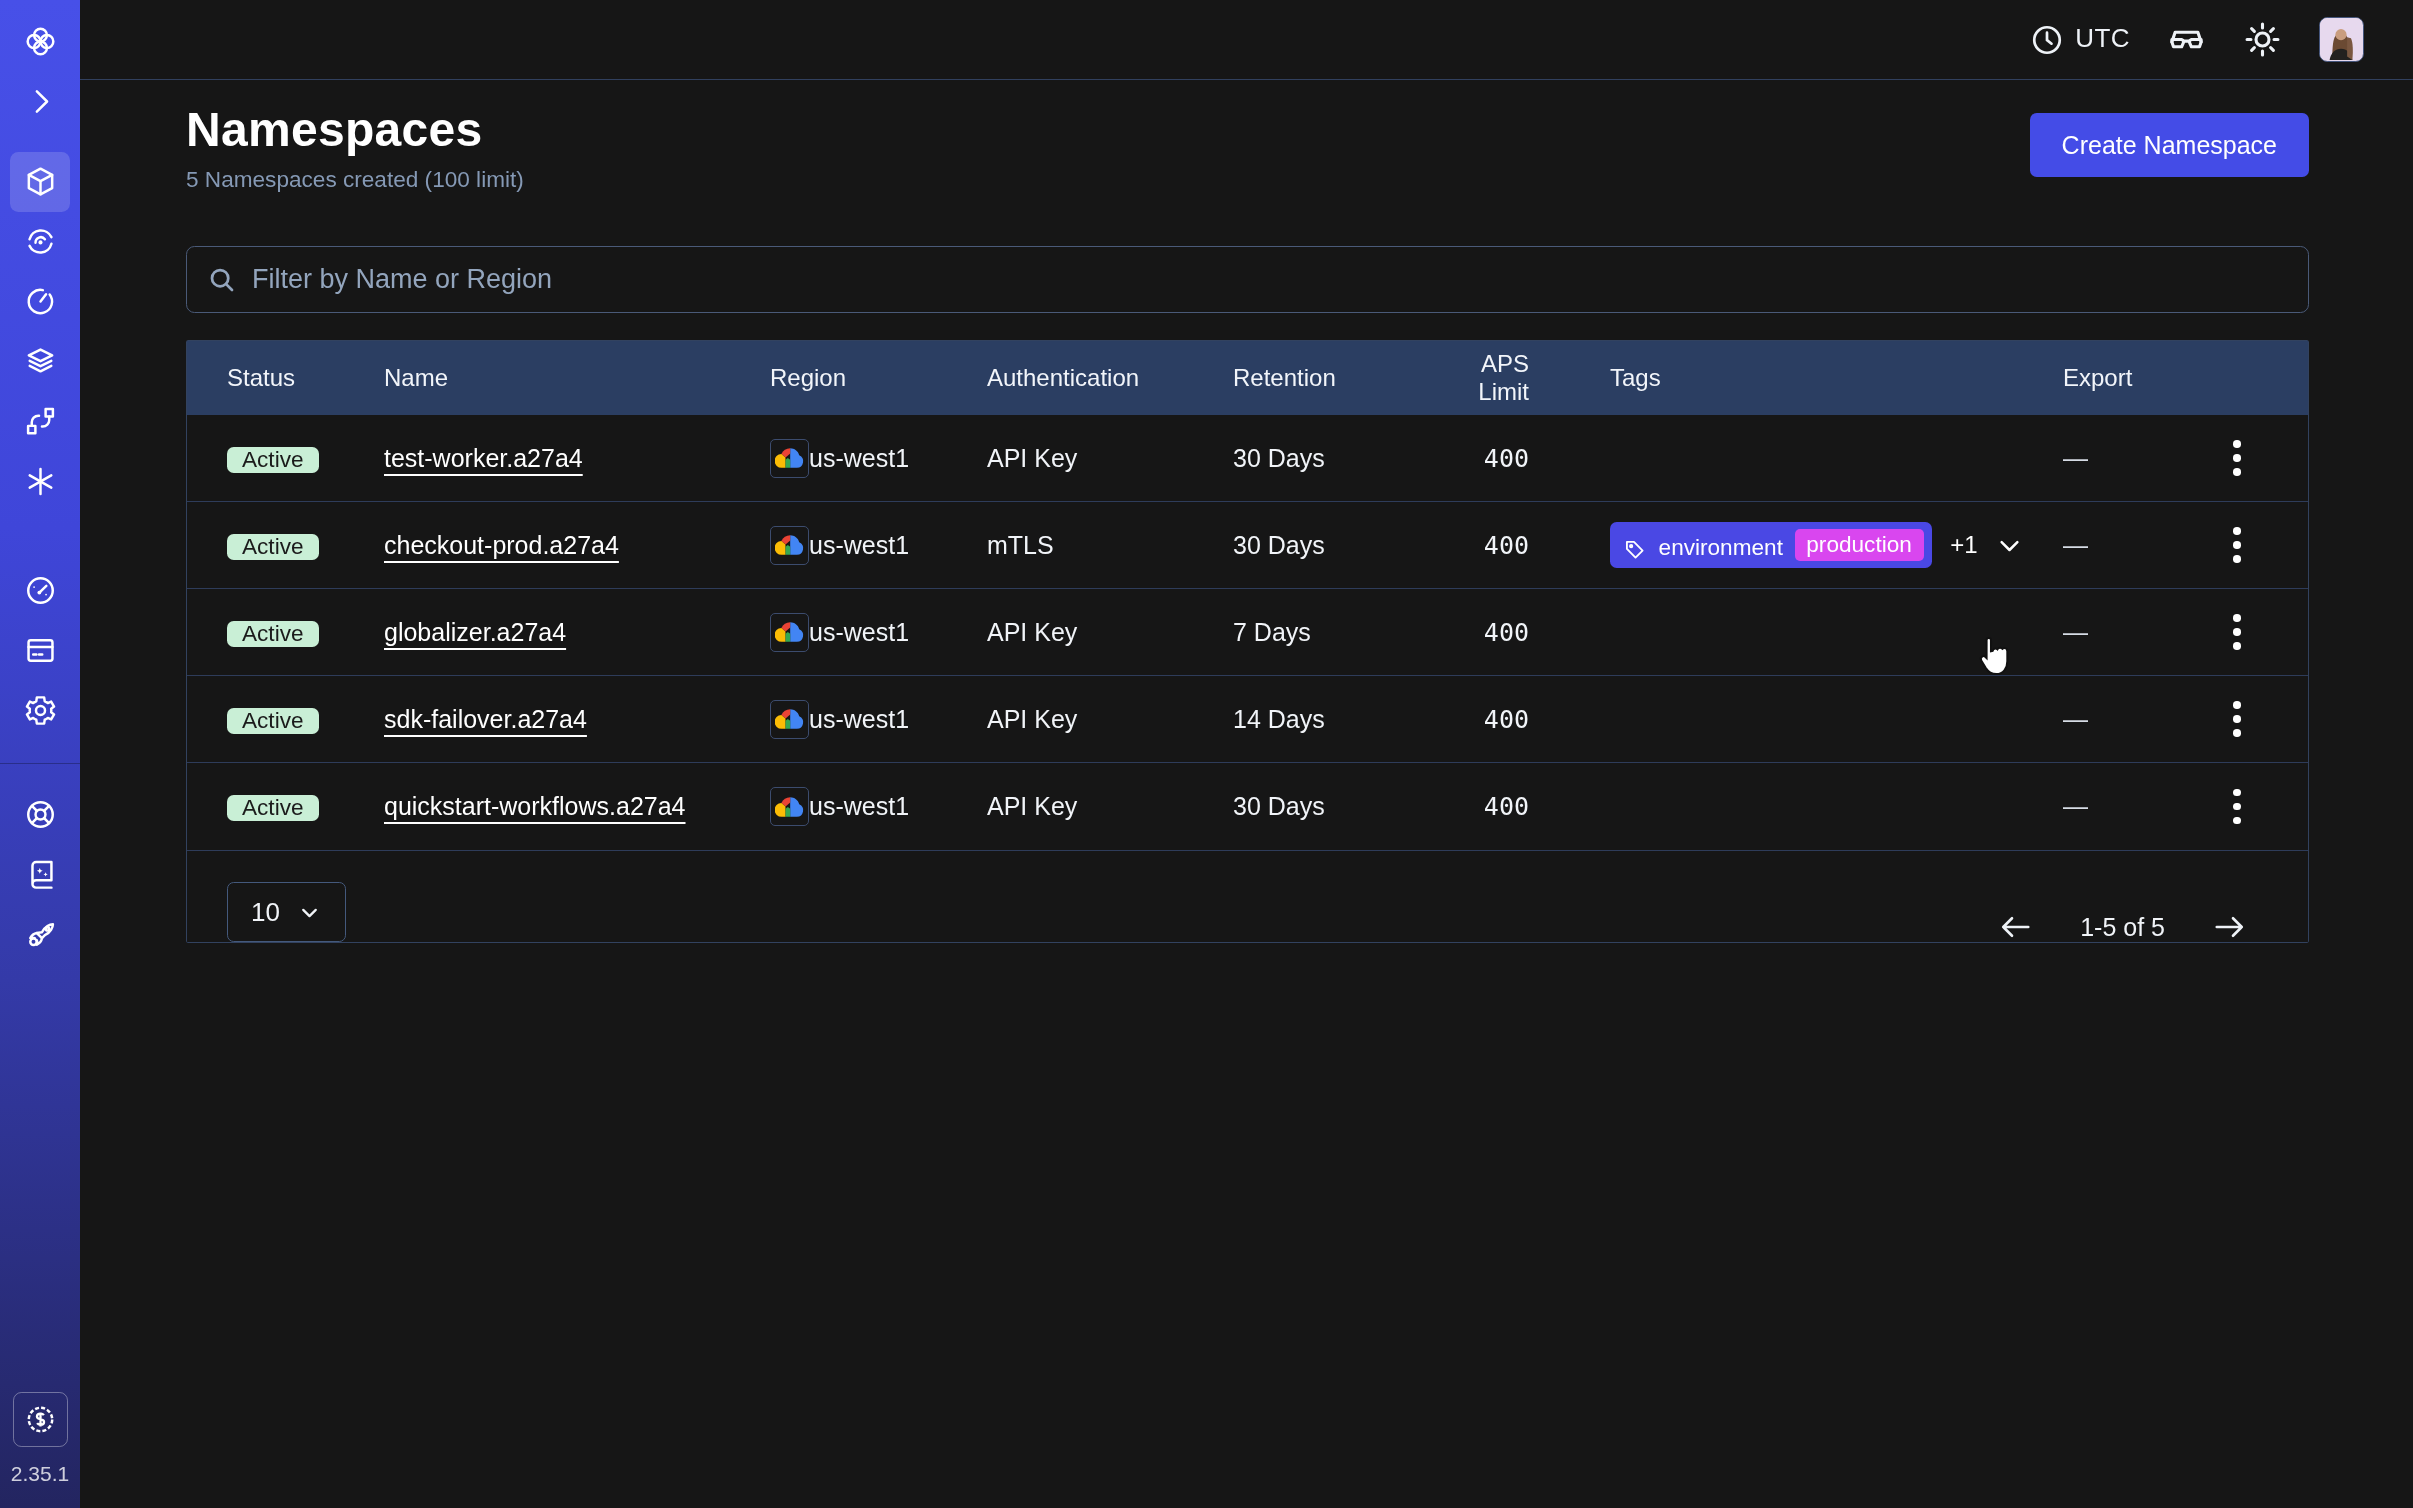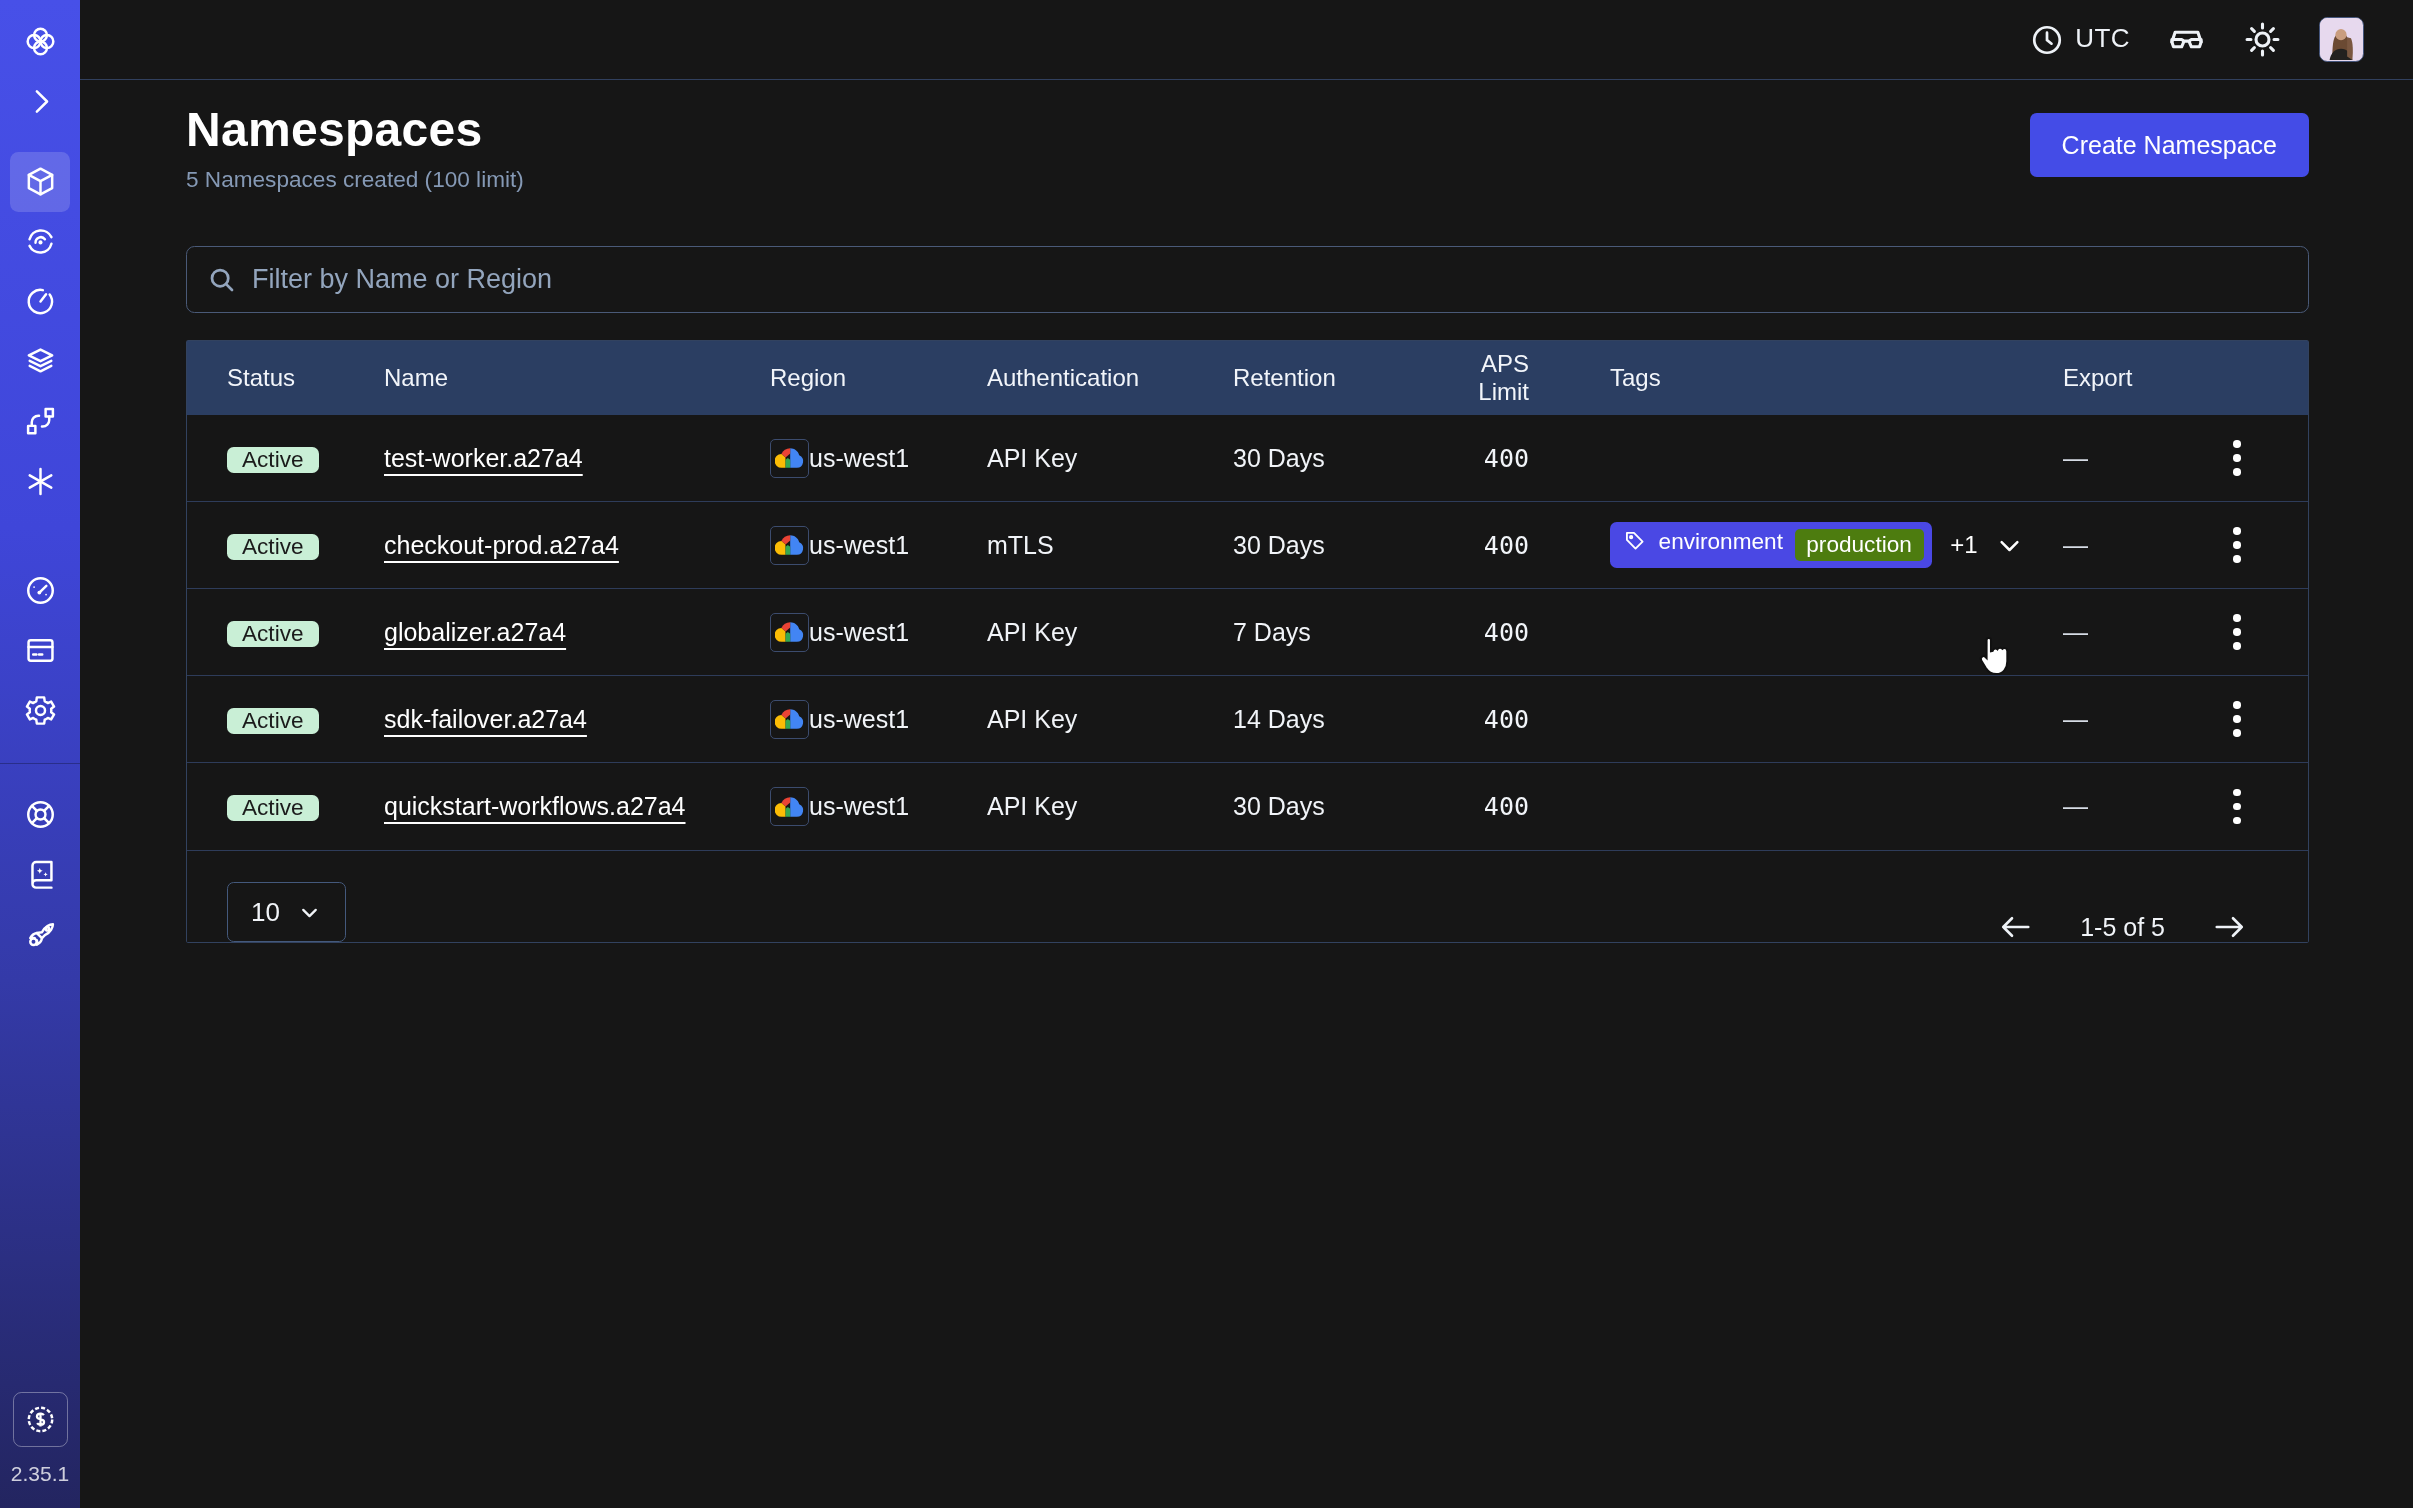--- a/index.html
+++ b/index.html
@@ -100,26 +100,26 @@
   }
   .c-region { display:flex; align-items:center; }
   .gcp-box {
     width:39px; height:39px; border:1.7px solid #3c4c6e; border-radius:5px;
     display:flex; align-items:center; justify-content:center; flex:none;
   }
   .gcp-box svg { width:28.5px; height:23.5px; }
   .c-aps { text-align:right; padding-right:81px; font-family:"DejaVu Sans Mono",monospace; font-size:25px; }
   .c-tags { display:flex; align-items:center; gap:18.4px; }
   .tag-pill {
-    display:inline-flex; align-items:flex-start; gap:11.7px; background:#4a48e4;
+    display:inline-flex; align-items:flex-end; gap:11.7px; background:#4a48e4;
     border-radius:6.7px; padding:6.7px 8.4px 6.7px 13.4px; cursor:pointer;
   }
   .tag-pill svg { width:23.5px; height:23.5px; stroke:#fff; stroke-width:1.9; fill:none; stroke-linejoin:round; }
   .tag-key { color:#fff; font-size:22.6px; }
-  .tag-val { background:#4d7c0f; color:#fff; font-size:22.6px; border-radius:5px; padding:3.4px 11.7px; }
+  .tag-val { background:#d946ef; color:#fff; font-size:22.6px; border-radius:5px; padding:3.4px 11.7px; }
   .tag-more { color:#fff; font-size:24px; }
   .tag-chevron { cursor:pointer; }
   .tag-chevron svg { width:27px; height:27px; stroke:#fff; stroke-width:2.2; fill:none; stroke-linecap:round; stroke-linejoin:round; }
   .c-export { display:flex; align-items:center; justify-content:space-between; padding-right:59px; }
   .dash { color:#d6dce5; font-size:25px; }
   .kebab { background:none; border:none; cursor:pointer; display:flex; flex-direction:column; gap:6.7px; padding:8.4px; }
   .kebab i { width:7.5px; height:7.5px; border-radius:50%; background:#fff; }
 
   .tfoot {
     height:92px; display:flex; align-items:flex-end; justify-content:space-between;

